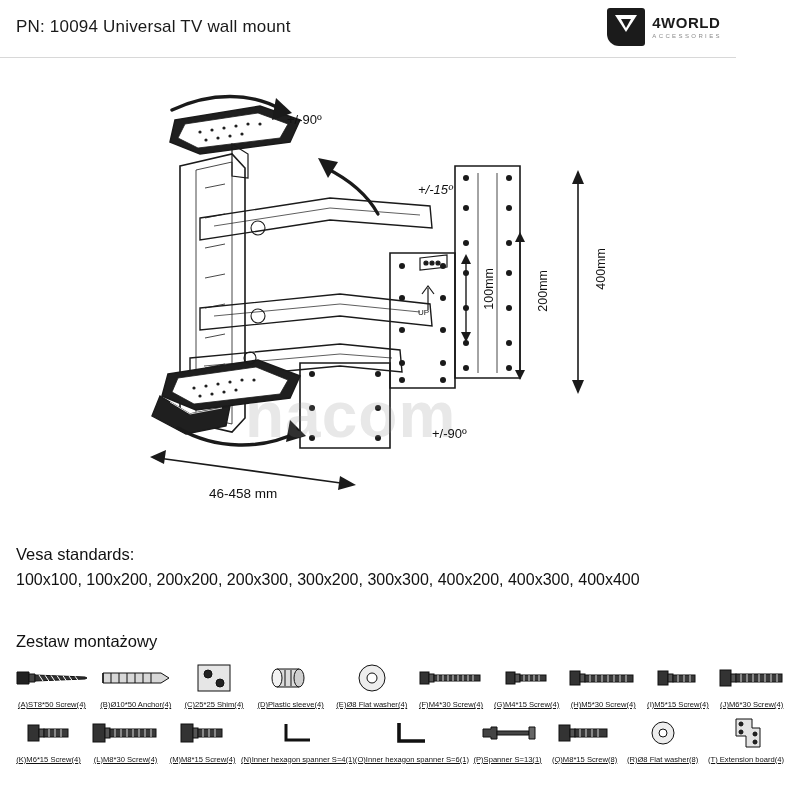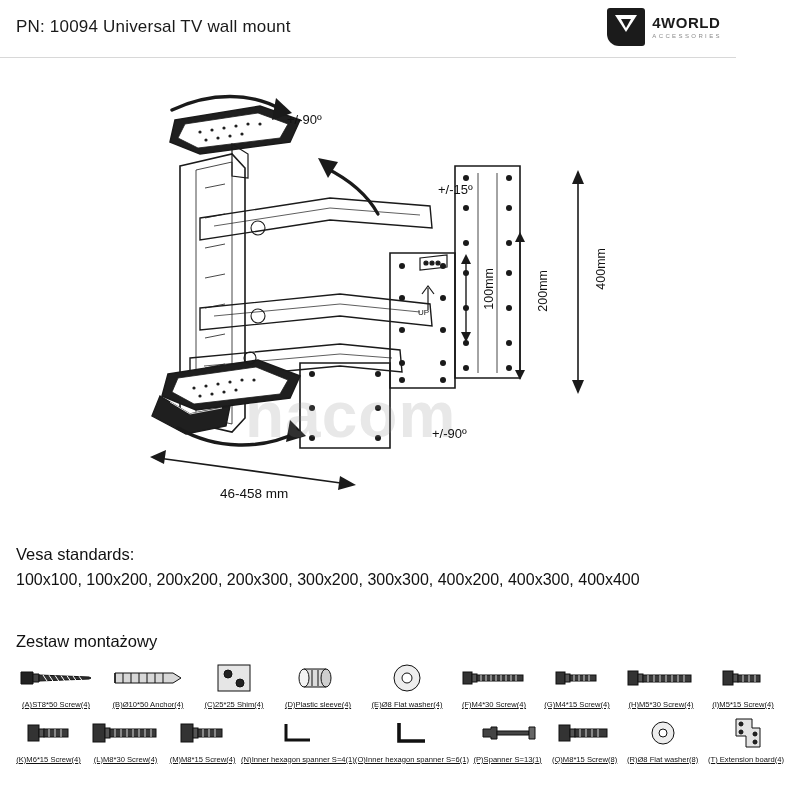--- a/index.html
+++ b/index.html
@@ -319,23 +319,23 @@
 
       <path d="M158 400 L348 426" stroke-width="1.6"></path>
       <path d="M166 392 L150 399 L164 406 Z" fill="#1a1a1a" stroke="none"></path>
       <path d="M340 418 L356 427 L338 432 Z" fill="#1a1a1a" stroke="none"></path>
     </g>
   </svg>
 
   <div class="watermark">nacom</div>
 
   <div class="rot-label" style="left:243px; top:54px;">+/-90º</div>
-  <div class="rot-label" style="left:394px; top:124px;">+/-15º</div>
+  <div class="rot-label" style="left:374px; top:124px;font-style:italic;">+/-15º</div>
   <div class="rot-label" style="left:388px; top:368px;">+/-90º</div>
-  <div class="dim-label" style="left:220px; top:428px; font-size:13.5px;">46-458 mm</div>
+  <div class="dim-label" style="left:209px; top:428px; font-size:13.5px;">46-458 mm</div>
   <div class="dim-label vert-label" style="left:482px; top:210px;">100mm</div>
   <div class="dim-label vert-label" style="left:536px; top:212px;">200mm</div>
   <div class="dim-label vert-label" style="left:594px; top:190px;">400mm</div>
   <div class="dim-label" style="left:418px; top:250px; font-size:8px;">UP</div>
 </div>
 
 <div class="vesa-block">
   <p class="vesa-title">Vesa standards:</p>
   <p class="vesa-values">100x100, 100x200, 200x200, 200x300, 300x200, 300x300, 400x200, 400x300, 400x400</p>
 </div>
@@ -460,20 +460,33 @@
               <rect x="4" y="4" width="10" height="14" fill="#333"></rect>
               <rect x="14" y="7" width="5" height="8" fill="#555"></rect>
               <rect x="19" y="8" width="22" height="7" fill="#3a3a3a"></rect>
               <path d="M24 8v7M30 8v7M36 8v7" stroke="#fff" stroke-width="0.8"></path>
             </g>
           </svg>
       </div>
       <div class="part-label">(I)M5*15 Screw(4)</div>
     </div>
 
+    <div class="part" style="width:84px">
+      <div class="part-art">
+        <svg width="72" height="22" viewBox="0 0 72 22">
+            <g stroke="#111" fill="none">
+              <rect x="4" y="3" width="11" height="16" fill="#333"></rect>
+              <rect x="15" y="7" width="5" height="8" fill="#555"></rect>
+              <rect x="20" y="7" width="46" height="8" fill="#3a3a3a"></rect>
+              <path d="M25 7v8M31 7v8M37 7v8M43 7v8M49 7v8M55 7v8M61 7v8" stroke="#fff" stroke-width="0.8"></path>
+            </g>
+          </svg>
+      </div>
+      <div class="part-label">(J)M6*30 Screw(4)</div>
+    </div>
   </div>
 
   <div class="parts-row">
 
     <div class="part" style="width:84px">
       <div class="part-art">
         <svg width="50" height="22" viewBox="0 0 50 22">
             <g stroke="#111" fill="none">
               <rect x="4" y="3" width="11" height="16" fill="#333"></rect>
               <rect x="15" y="7" width="5" height="8" fill="#555"></rect>

